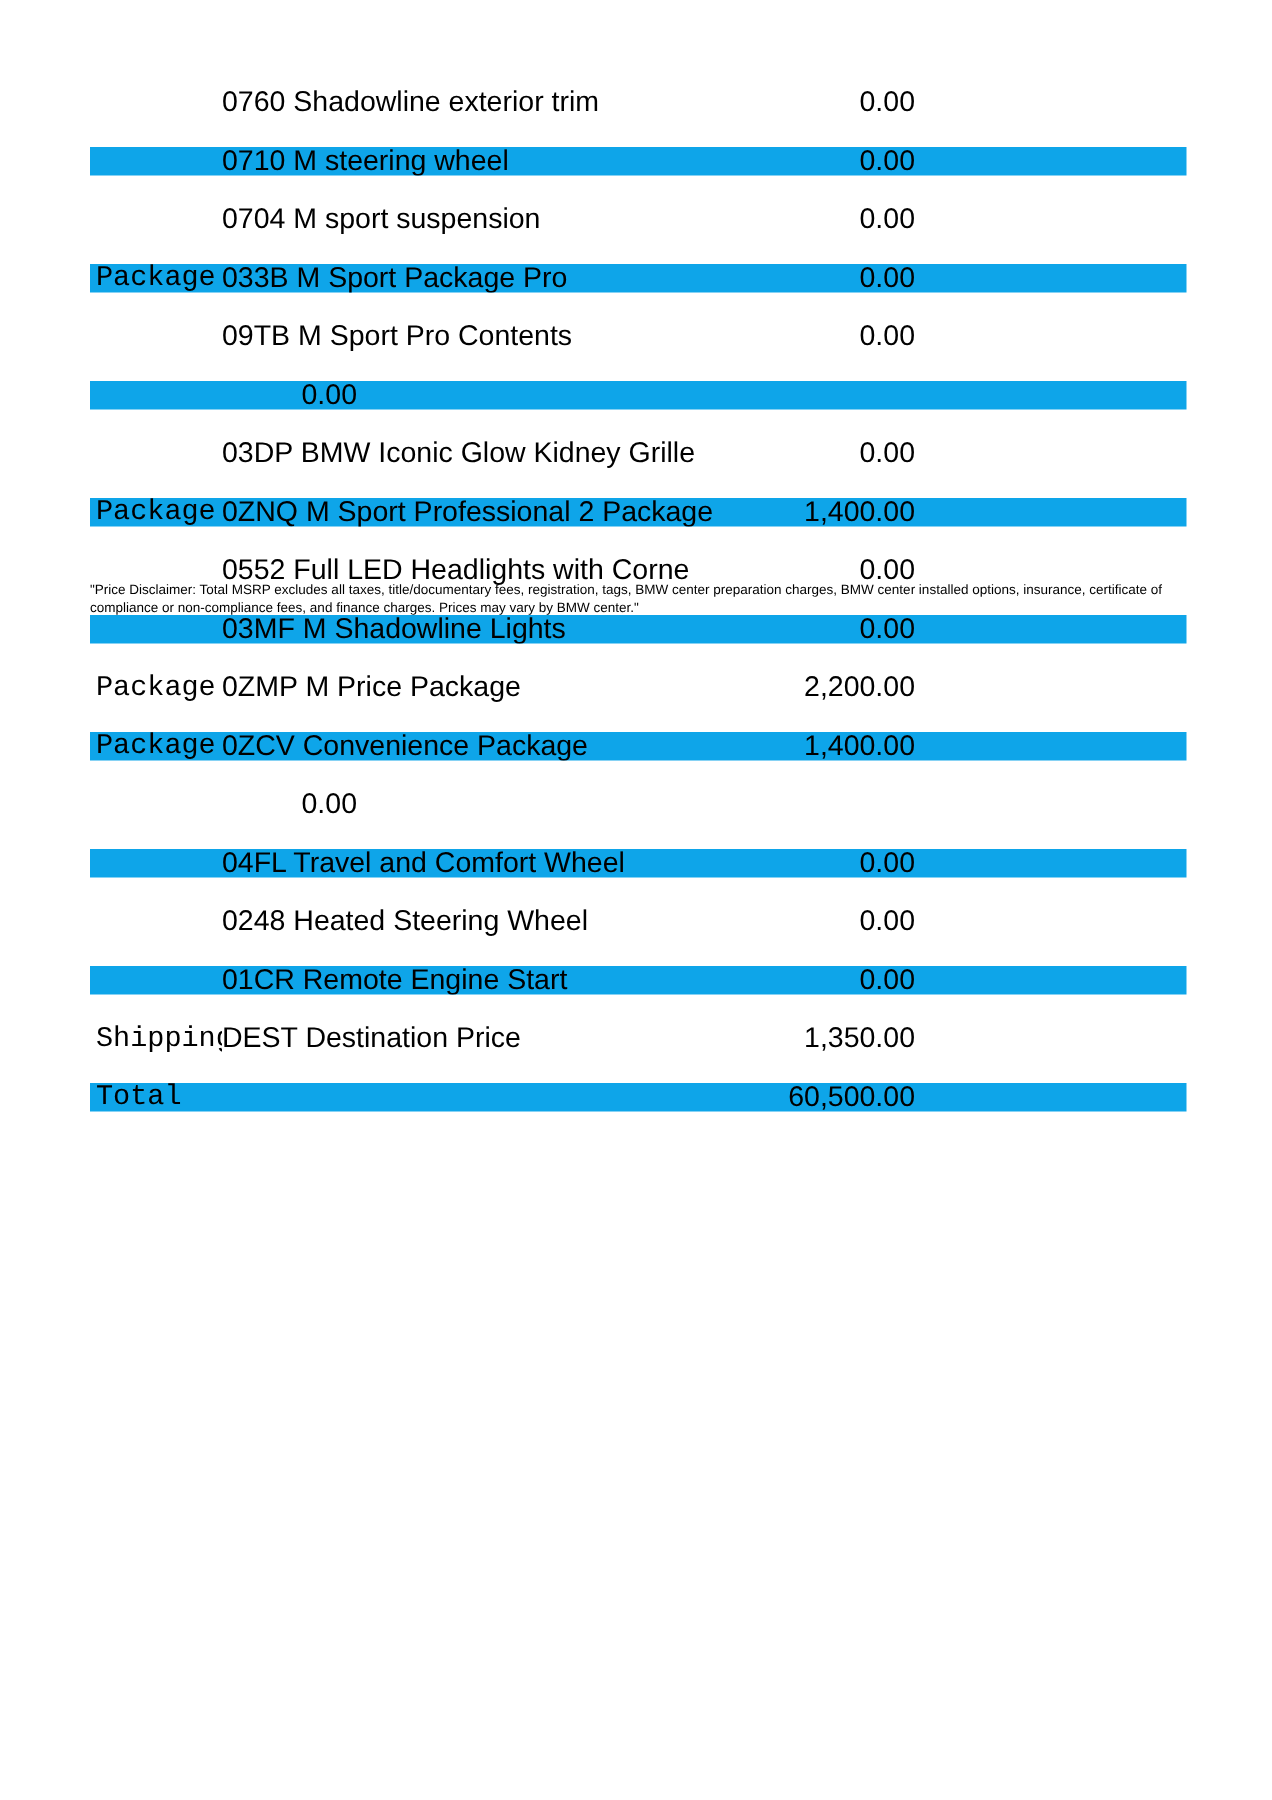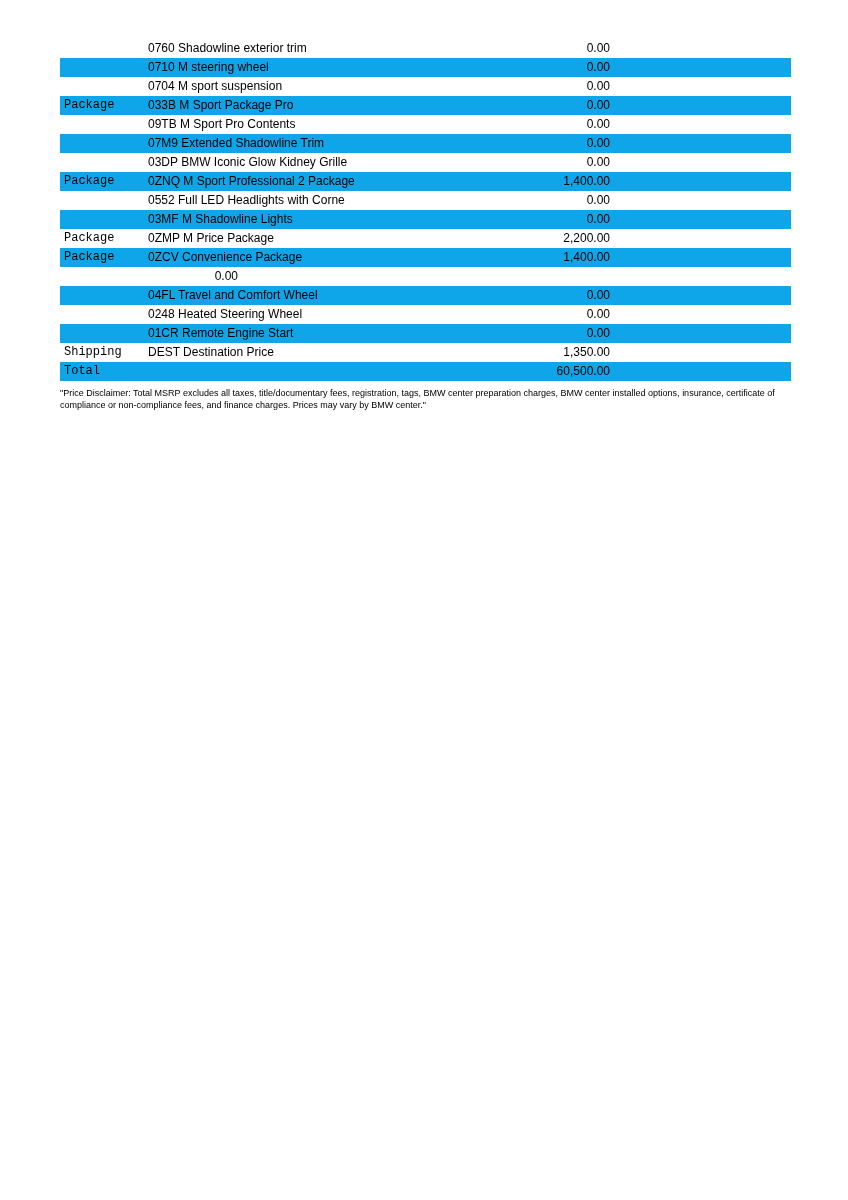--- a/index.html
+++ b/index.html
@@ -19,23 +19,24 @@
   .pricing-table {
     position: absolute;
     left: 60px;
     top: 39px;
     width: 731px;
   }
   .row {
     display: flex;
     align-items: flex-end;
     height: 19px;
-    font-size: 12px;
+    font-size: 19px;
     line-height: 19px;
     background: #ffffff;
+    margin-top: 20px;
   }
   .row.shaded {
     background: #0ea5e9;
   }
   .cell-category {
     width: 84px;
     padding-left: 4px;
     white-space: nowrap;
     overflow: hidden;
     font-family: Liberation Mono, monospace;
@@ -94,21 +95,20 @@
         <div class="cell-spacer"></div>
       </div>
       <div class="row">
         <div class="cell-category"></div>
         <div class="cell-item">09TB M Sport Pro Contents</div>
         <div class="cell-price">0.00</div>
         <div class="cell-spacer"></div>
       </div>
       <div class="row shaded">
         <div class="cell-category"></div>
-        <div class="cell-item">07M9 Extended Shadowline Trim</div>
         <div class="cell-price">0.00</div>
         <div class="cell-spacer"></div>
       </div>
       <div class="row">
         <div class="cell-category"></div>
         <div class="cell-item">03DP BMW Iconic Glow Kidney Grille</div>
         <div class="cell-price">0.00</div>
         <div class="cell-spacer"></div>
       </div>
       <div class="row shaded">

